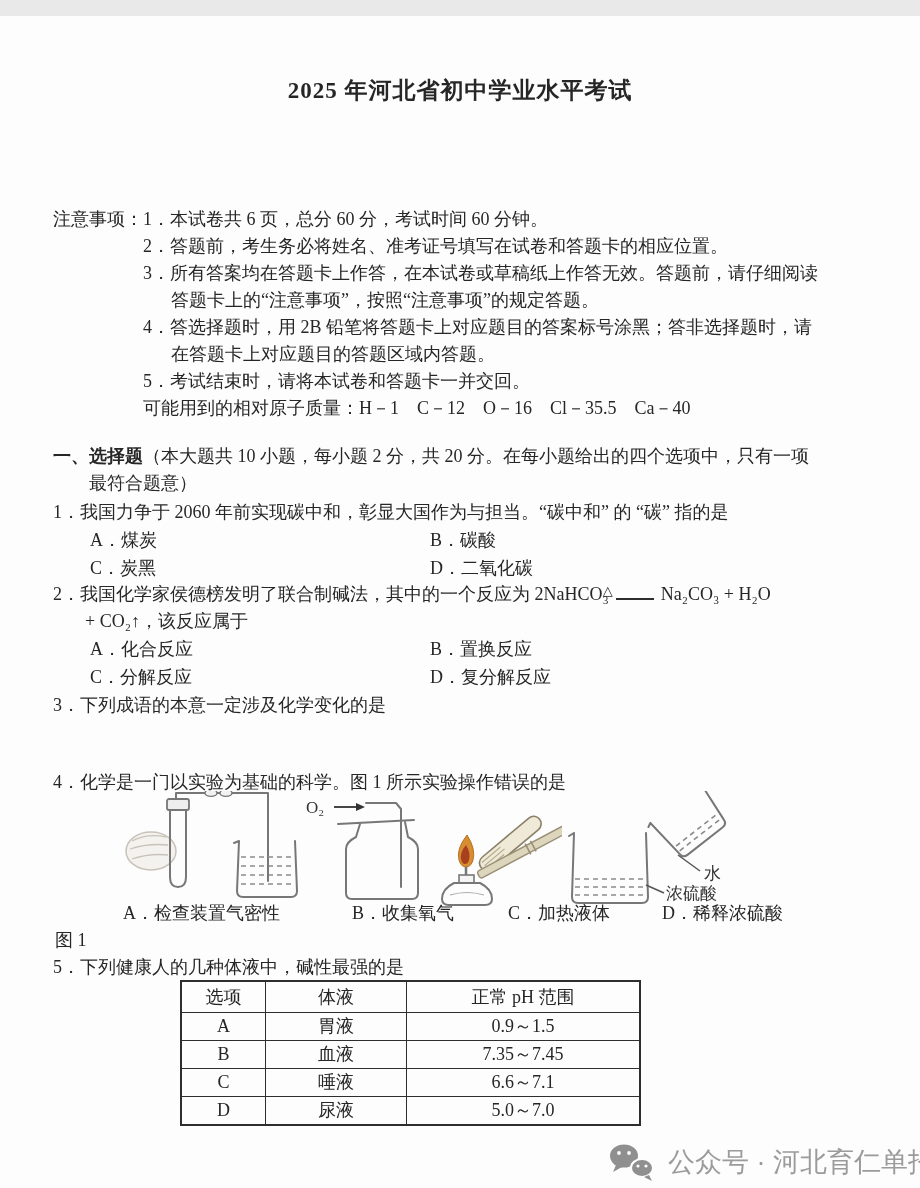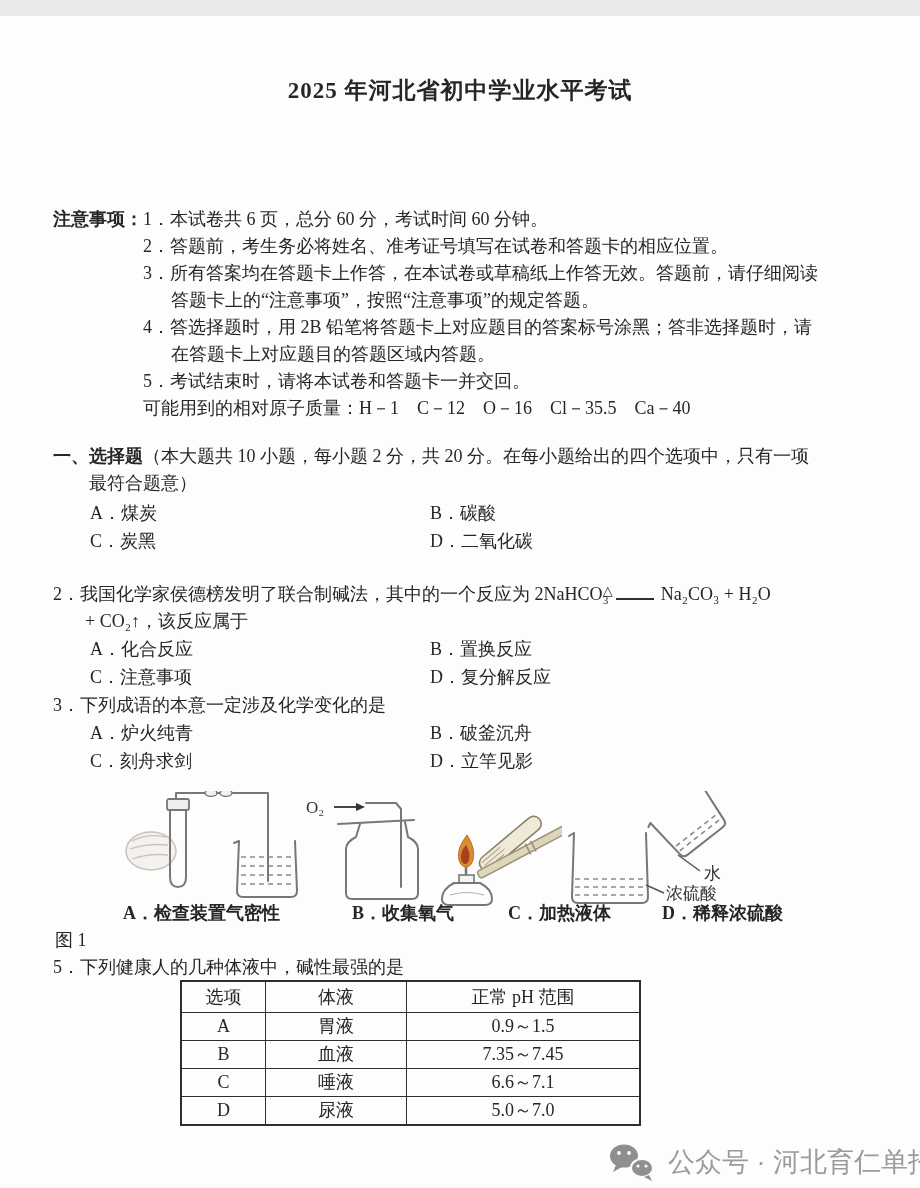--- a/index.html
+++ b/index.html
@@ -8,21 +8,21 @@
     background:#fdfdfd;color:#262626;overflow:hidden;
     font-family:"Liberation Serif","DejaVu Serif",serif;
     font-size:18px;line-height:27px;
   }
   .title1{position:absolute;top:60px;left:0;right:0;text-align:center;
     font-size:23px;font-weight:bold;letter-spacing:1px;line-height:30px;}
   .title2{position:absolute;top:112px;left:0;right:0;text-align:center;
     font-size:37px;font-weight:bold;letter-spacing:3px;line-height:48px;}
 
   .notice{position:absolute;left:53px;top:190px;width:810px;}
-  .notice-label{position:absolute;left:0;top:0;font-weight:bold;}
+  .notice-label{position:absolute;left:0;top:0;font-weight:normal;}
   .notice-items{margin-left:90px;width:676px;}
   .n-item{padding-left:28px;text-indent:-28px;}
   .atomic{margin-left:90px;}
 
   .sec-heading{position:absolute;left:53px;top:427px;width:722px;
     padding-left:36px;text-indent:-36px;}
   .sec-heading b{font-weight:bold;}
 
   .q{position:absolute;left:53px;width:810px;}
   .q-stem{padding-left:32px;text-indent:-32px;width:800px;}
@@ -30,21 +30,21 @@
   .opts{display:grid;grid-template-columns:340px auto;margin-left:37px;line-height:28px;}
 
   .rxn{display:inline-block;position:relative;width:42px;height:22px;
     vertical-align:-4px;margin:0 5px;}
   .rxn .bar{position:absolute;left:2px;right:2px;bottom:4px;height:2.5px;background:#2e2e2e;}
   .rxn .delta{position:absolute;left:50%;transform:translateX(-50%);bottom:7px;
     font-size:13px;font-style:normal;line-height:13px;}
 
   .figs{position:absolute;left:0;top:775px;width:916px;height:112px;}
   .figs svg{position:absolute;top:0;}
-  .fig-labels{position:absolute;top:884px;left:0;width:748px;height:28px;font-weight:bold;}
+  .fig-labels{position:absolute;top:884px;left:0;width:748px;height:28px;}
   .fig-labels span{position:absolute;white-space:nowrap;}
   .fig-caption{position:absolute;top:911px;left:0;right:0;text-align:left;text-indent:55px;}
 
   .ph-table{position:absolute;left:180px;top:964px;border-collapse:collapse;
     border:2px solid #2e2e2e;text-align:center;font-size:18px;}
   .ph-table td,.ph-table th{border:1.5px solid #2e2e2e;font-weight:normal;padding:0;}
   .ph-table th{height:30px;text-align:center;}
   .ph-table td{height:26px;}
   .col-opt{width:83px;}.col-fluid{width:140px;}.col-ph{width:232px;}
 
@@ -73,49 +73,47 @@
       <div class="n-item">3．所有答案均在答题卡上作答，在本试卷或草稿纸上作答无效。答题前，请仔细阅读答题卡上的“注意事项”，按照“注意事项”的规定答题。</div>
       <div class="n-item">4．答选择题时，用 2B 铅笔将答题卡上对应题目的答案标号涂黑；答非选择题时，请在答题卡上对应题目的答题区域内答题。</div>
       <div class="n-item">5．考试结束时，请将本试卷和答题卡一并交回。</div>
     </div>
     <div class="atomic">可能用到的相对原子质量：H－1　C－12　O－16　Cl－35.5　Ca－40</div>
   </div>
 
   <div class="sec-heading"><b>一、选择题</b><span>（本大题共 10 小题，每小题 2 分，共 20 分。在每小题给出的四个选项中，只有一项最符合题意）</span></div>
 
   <div class="q" style="top:483px">
+    <div class="q-stem"><span>1．</span><span>我国力争于 2060 年前实现碳中和，彰显大国作为与担当。“碳中和” 的 “碳” 指的是</span></div>
     <div class="opts">
       <span>A．煤炭</span>
       <span>B．碳酸</span>
       <span>C．炭黑</span>
       <span>D．二氧化碳</span>
     </div>
   </div>
 
   <div class="q" style="top:565px">
     <div class="q-stem"><span>2．</span><span>我国化学家侯德榜发明了联合制碱法，其中的一个反应为 2NaHCO₃</span><span class="rxn"><i class="bar"></i><i class="delta">△</i></span><span>Na₂CO₃ + H₂O</span></div>
     <div class="q-line2">+ CO₂↑，该反应属于</div>
     <div class="opts">
       <span>A．化合反应</span>
       <span>B．置换反应</span>
-      <span>C．注意事项</span>
+      <span>C．分解反应</span>
       <span>D．复分解反应</span>
     </div>
   </div>
 
   <div class="q" style="top:676px">
     <div class="q-stem"><span>3．</span><span>下列成语的本意一定涉及化学变化的是</span></div>
-    <div class="opts">
-      <span>A．炉火纯青</span>
-      <span>B．破釜沉舟</span>
-      <span>C．刻舟求剑</span>
-      <span>D．立竿见影</span>
-    </div>
-  </div>
-
+  </div>
+
+  <div class="q" style="top:753px">
+    <div class="q-stem"><span>4．</span><span>化学是一门以实验为基础的科学。图 1 所示实验操作错误的是</span></div>
+  </div>
 
   <div class="figs">
 
     <svg style="left:118px" width="185" height="112" viewBox="0 0 185 112">
       <ellipse cx="33" cy="60" rx="25" ry="19" fill="#f4f2ee" stroke="#c8c3ba" stroke-width="1.5"></ellipse>
       <path d="M14,50 Q30,42 48,46 M12,58 Q30,52 50,54 M14,68 Q32,62 50,64" stroke="#c8c3ba" stroke-width="1.3" fill="none"></path>
       <path class="lineart" d="M52,18 V86 Q52,96 60,96 Q68,96 68,86 V18"></path>
       <rect x="49" y="8" width="22" height="11" rx="2" fill="#eee" stroke="#777" stroke-width="1.8"></rect>
       <path class="lineart" d="M58,8 V2 H150 V74" stroke-width="2.2"></path>
       <ellipse cx="93" cy="2" rx="6" ry="3.4" fill="#f2f2f2" stroke="#777" stroke-width="1.4"></ellipse>

